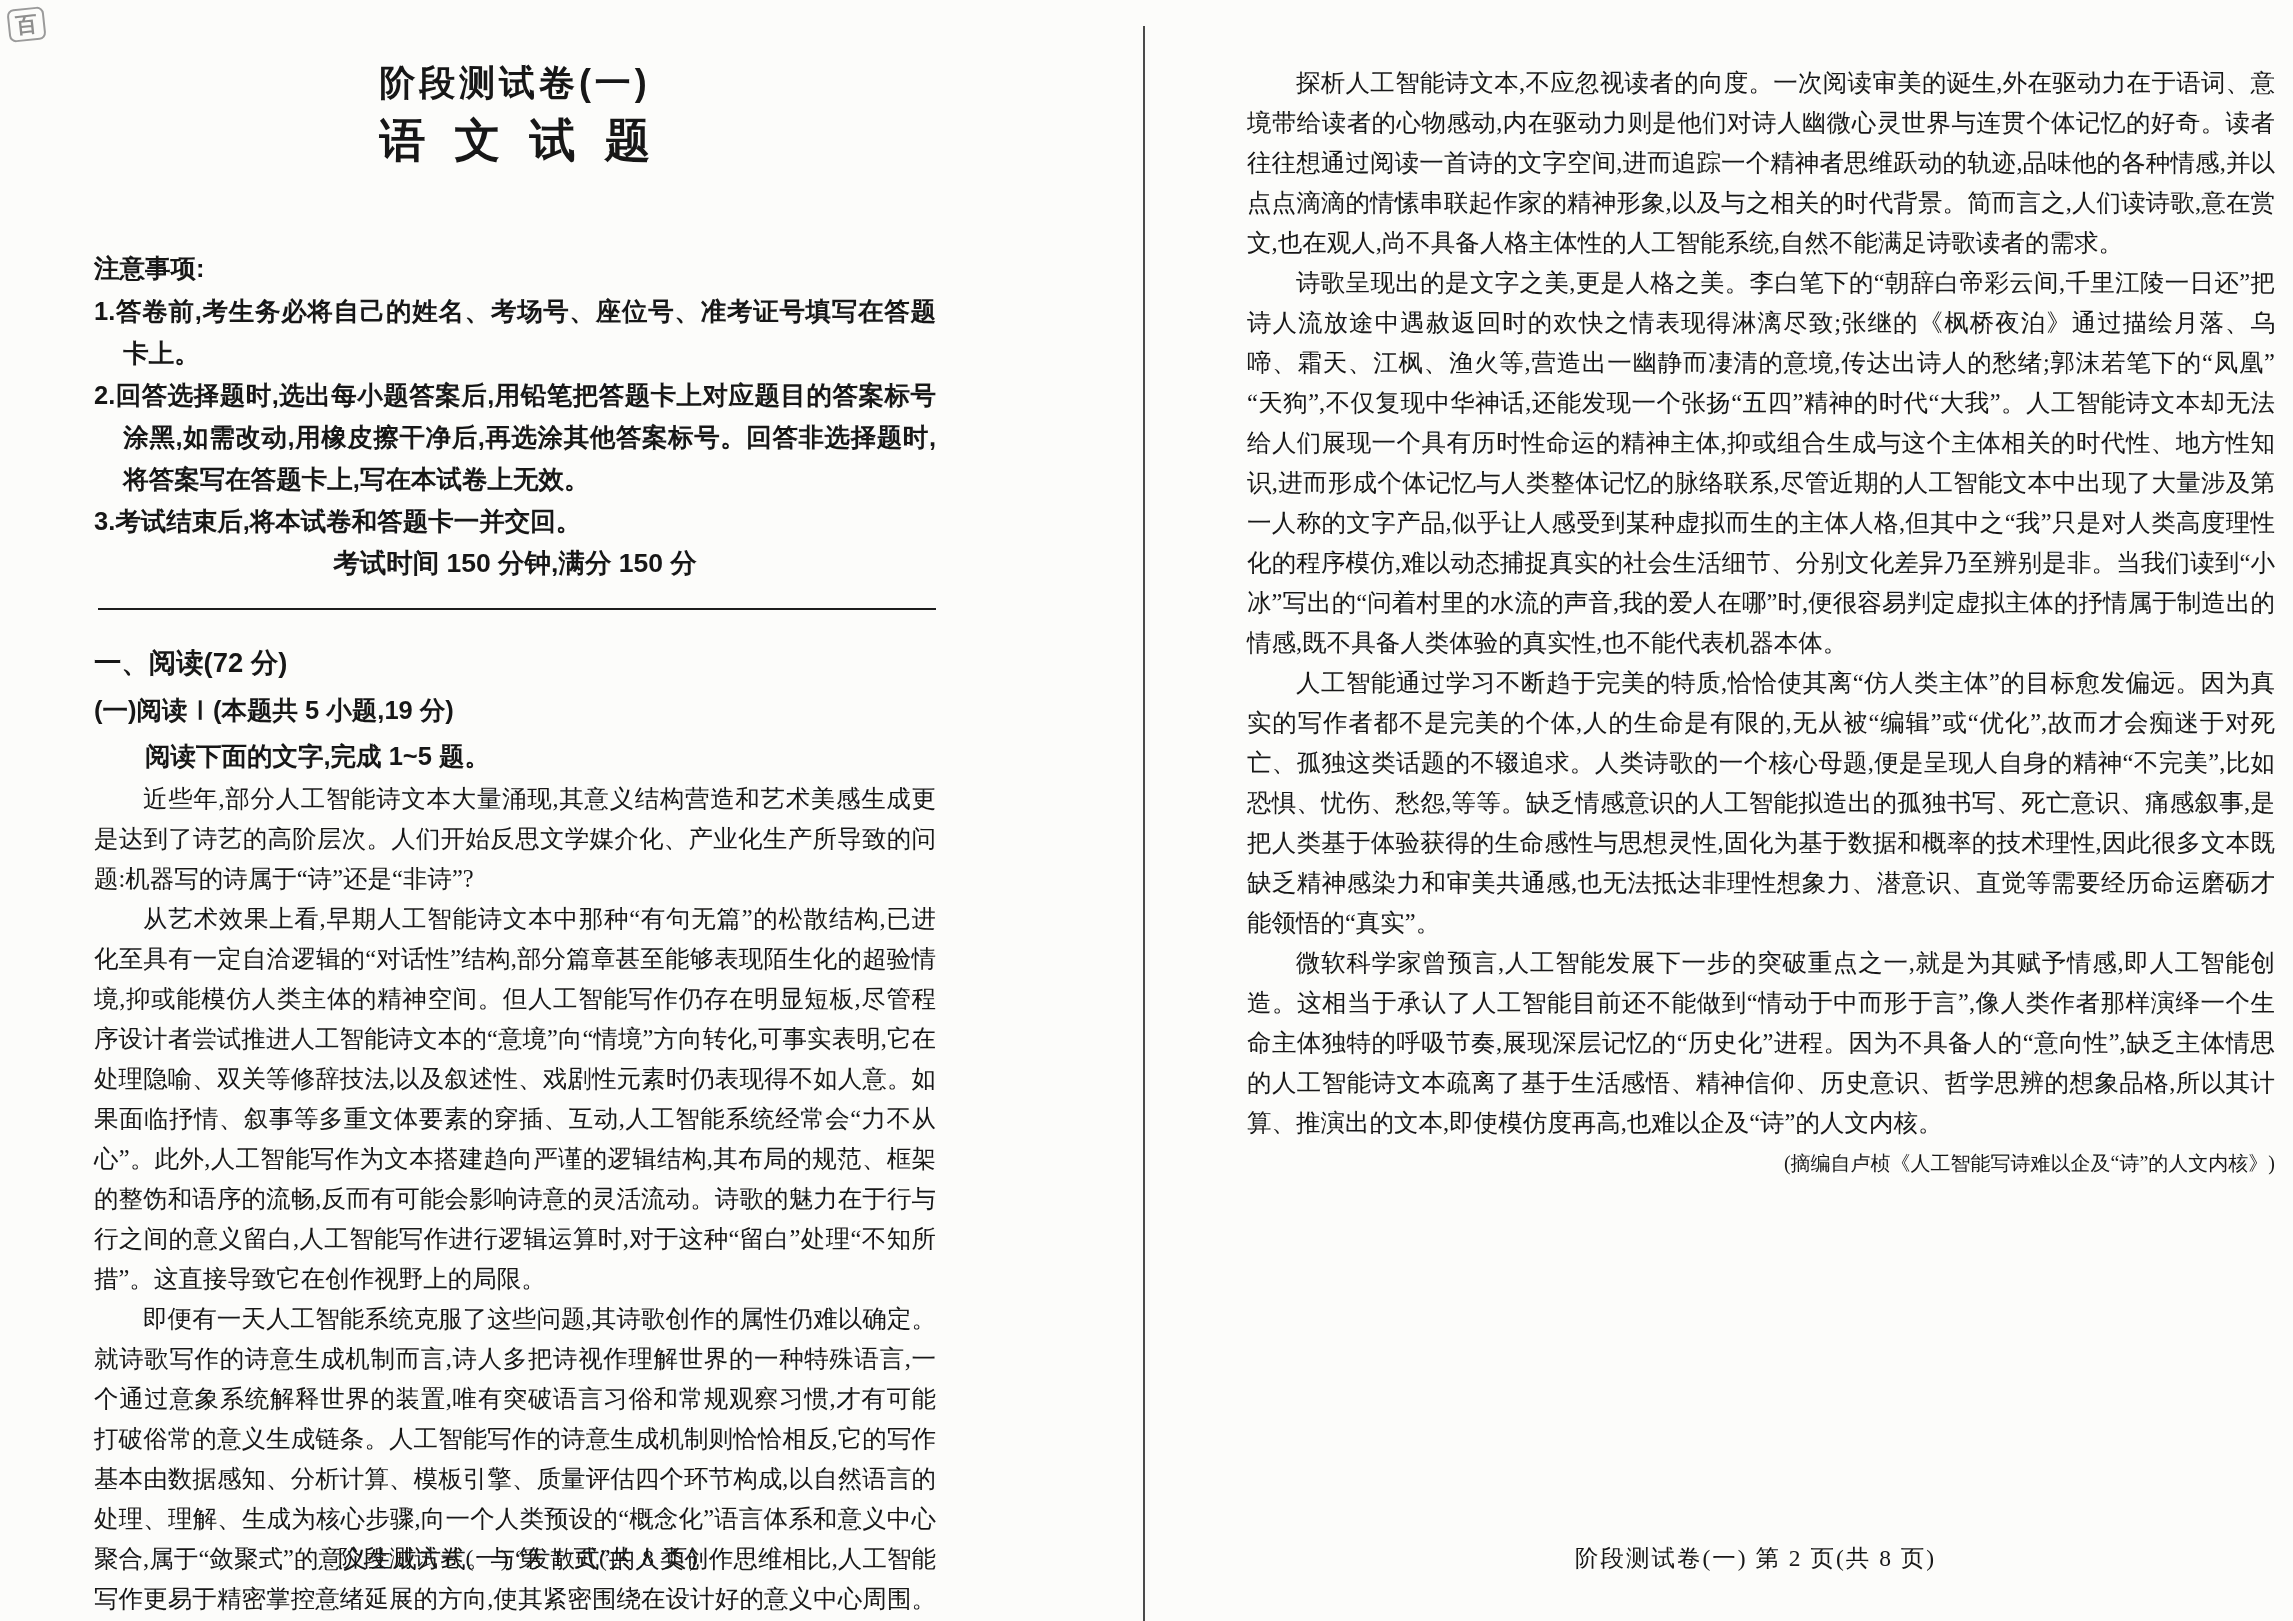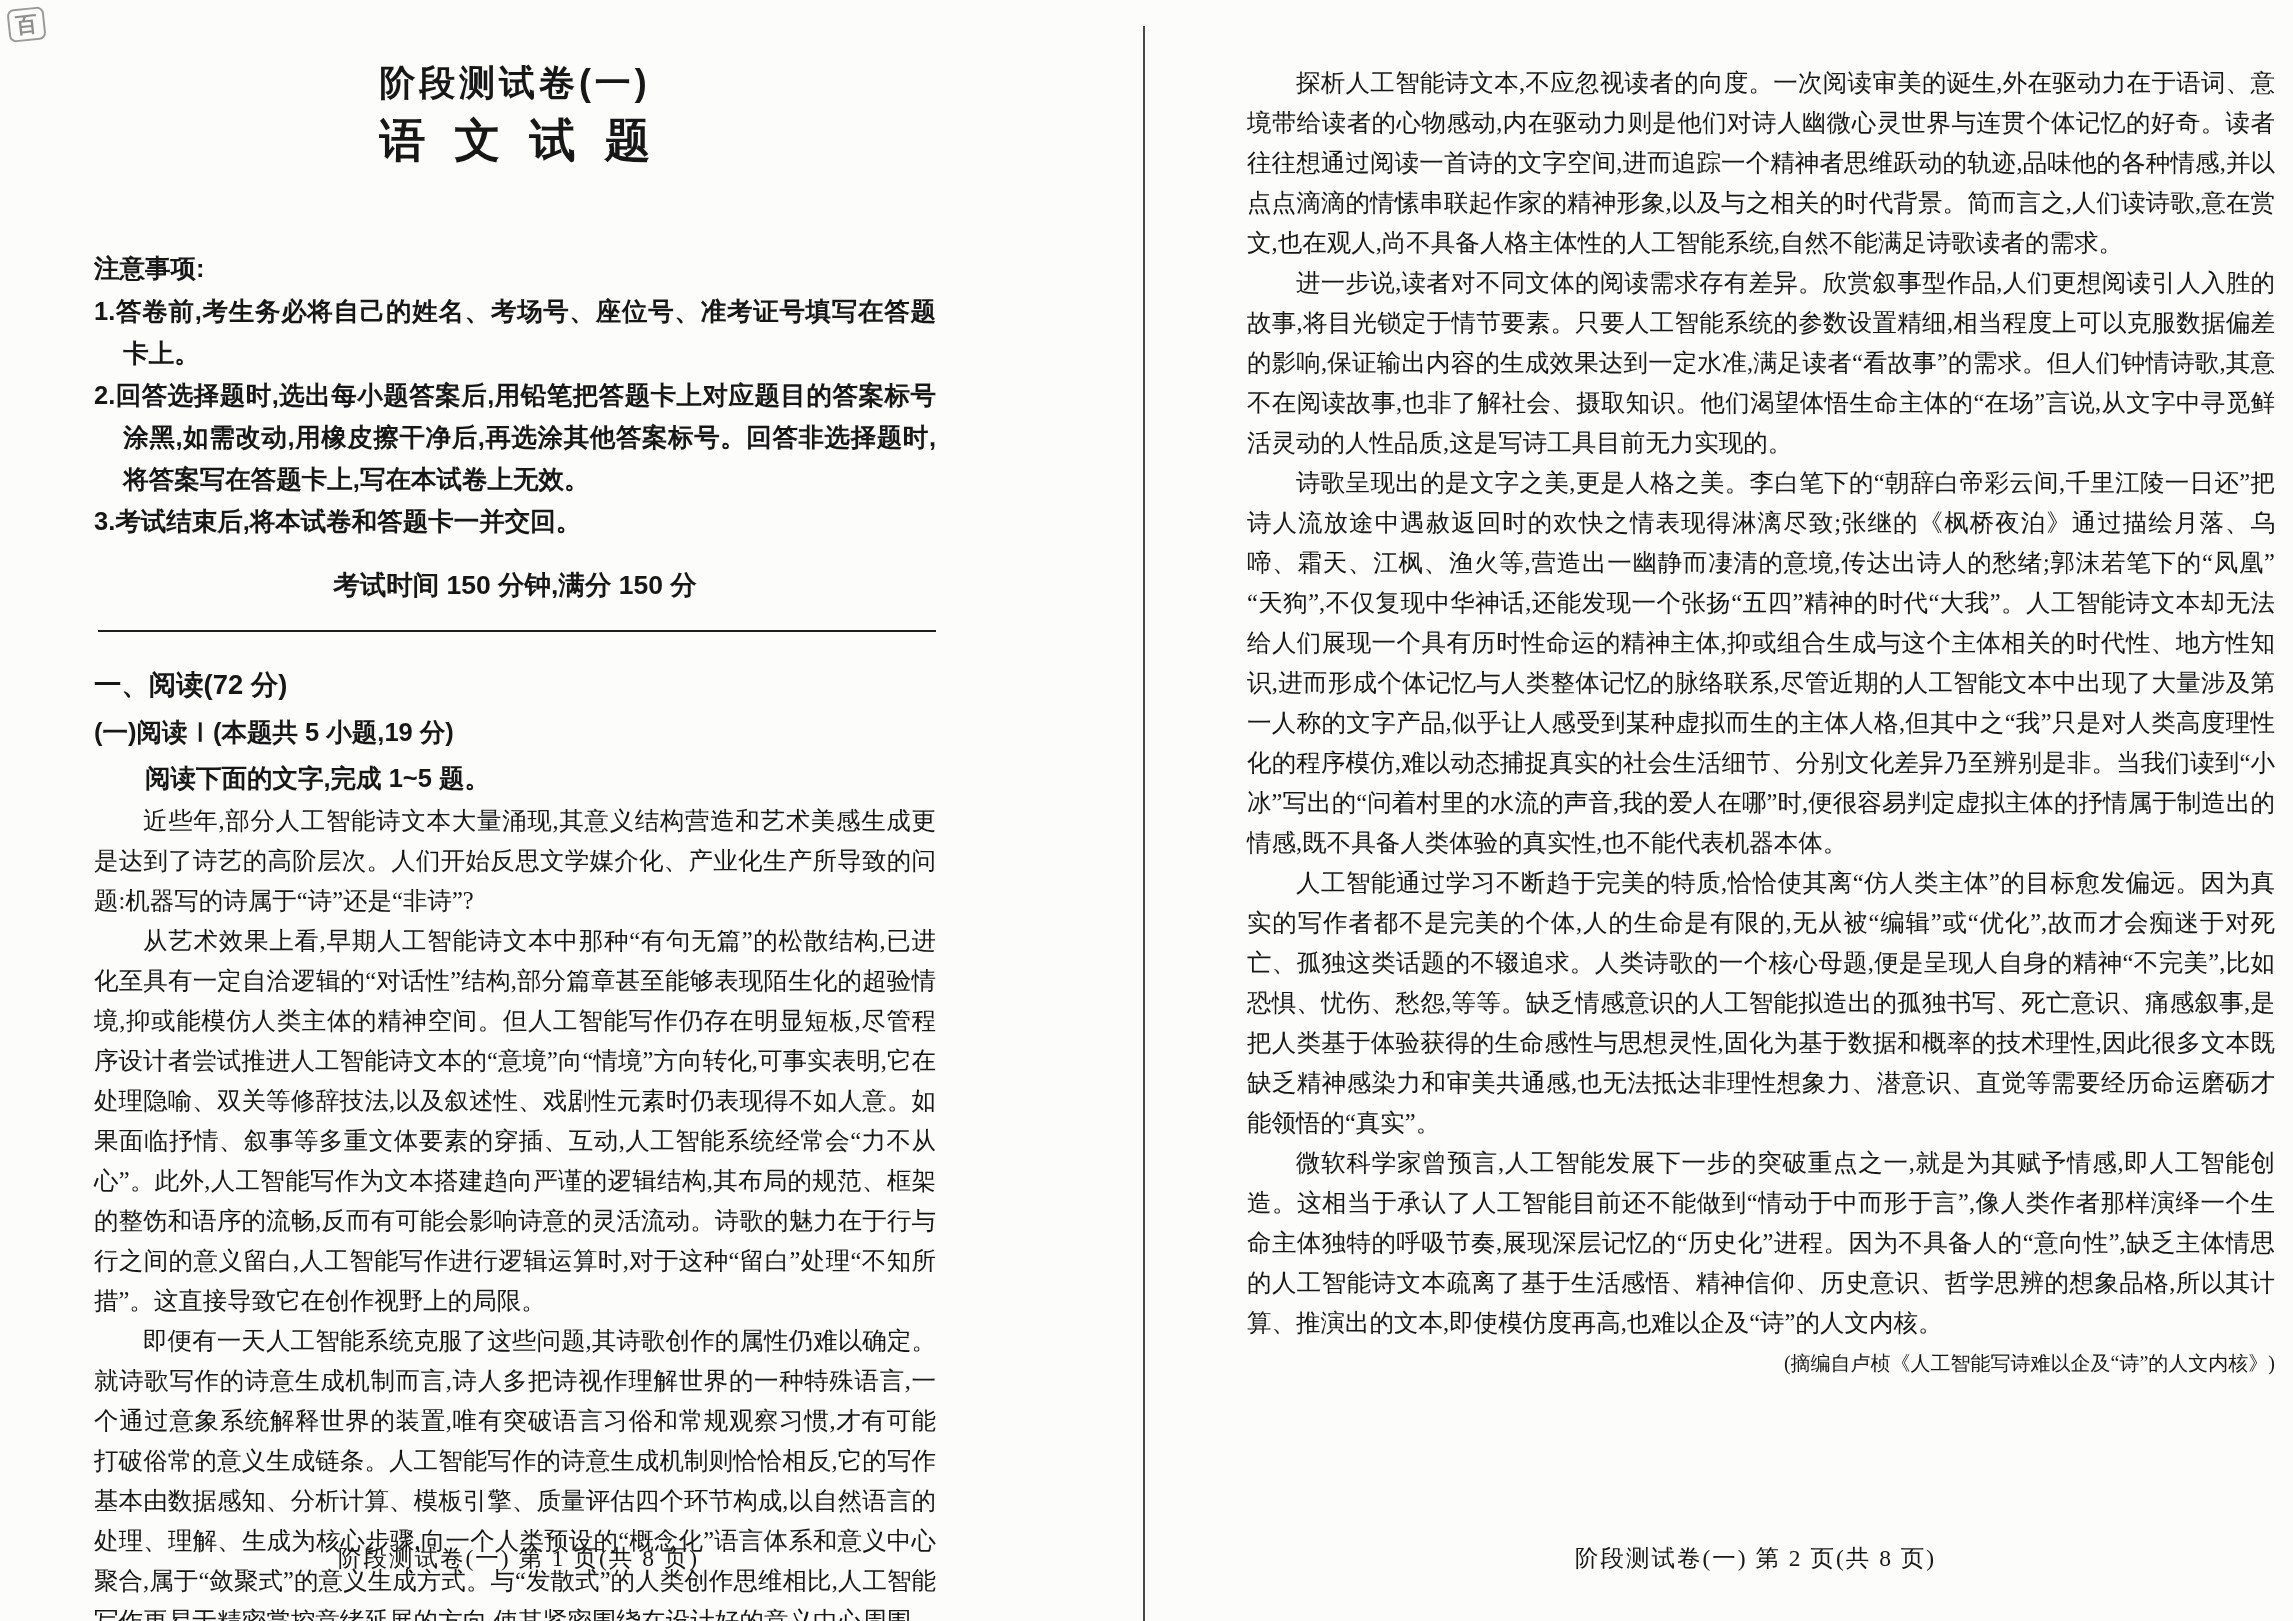--- a/index.html
+++ b/index.html
@@ -28,21 +28,21 @@
   .exam-subtitle{
     margin:7.8px 0 0 0;text-align:center;
     font:700 46px/57px "Liberation Sans",sans-serif;
     letter-spacing:29px;text-indent:29px;
   }
   .notice-heading{margin-top:78px;font:700 25.5px/43px "Liberation Sans",sans-serif;}
   .notice-item{
     font:700 25.5px/42px "Liberation Sans",sans-serif;
     padding-left:1.15em;text-indent:-1.15em;text-align:justify;
   }
-  .exam-info{text-align:center;font:700 26.5px/43px "Liberation Sans",sans-serif;margin-top:22px;}
+  .exam-info{text-align:center;font:700 26.5px/43px "Liberation Sans",sans-serif;margin-top:0;}
   .title-rule{border:none;border-top:2.9px solid #1d1d1d;margin:23.5px 0 0 3.9px;}
 
   .section-heading{margin-top:27.4px;font:700 27.4px/49px "Liberation Sans",sans-serif;}
   .subsection-heading{font:700 25.5px/47px "Liberation Sans",sans-serif;}
   .reading-instruction{font:700 25.5px/45px "Liberation Sans",sans-serif;text-indent:2em;}
 
   .para{
     margin:0;font-size:24.5px;line-height:40px;font-weight:500;
     text-align:justify;text-indent:2em;
   }
@@ -89,21 +89,20 @@
     <p class="para">近些年,部分人工智能诗文本大量涌现,其意义结构营造和艺术美感生成更是达到了诗艺的高阶层次。人们开始反思文学媒介化、产业化生产所导致的问题:机器写的诗属于“诗”还是“非诗”?</p>
     <p class="para">从艺术效果上看,早期人工智能诗文本中那种“有句无篇”的松散结构,已进化至具有一定自洽逻辑的“对话性”结构,部分篇章甚至能够表现陌生化的超验情境,抑或能模仿人类主体的精神空间。但人工智能写作仍存在明显短板,尽管程序设计者尝试推进人工智能诗文本的“意境”向“情境”方向转化,可事实表明,它在处理隐喻、双关等修辞技法,以及叙述性、戏剧性元素时仍表现得不如人意。如果面临抒情、叙事等多重文体要素的穿插、互动,人工智能系统经常会“力不从心”。此外,人工智能写作为文本搭建趋向严谨的逻辑结构,其布局的规范、框架的整饬和语序的流畅,反而有可能会影响诗意的灵活流动。诗歌的魅力在于行与行之间的意义留白,人工智能写作进行逻辑运算时,对于这种“留白”处理“不知所措”。这直接导致它在创作视野上的局限。</p>
     <p class="para">即便有一天人工智能系统克服了这些问题,其诗歌创作的属性仍难以确定。就诗歌写作的诗意生成机制而言,诗人多把诗视作理解世界的一种特殊语言,一个通过意象系统解释世界的装置,唯有突破语言习俗和常规观察习惯,才有可能打破俗常的意义生成链条。人工智能写作的诗意生成机制则恰恰相反,它的写作基本由数据感知、分析计算、模板引擎、质量评估四个环节构成,以自然语言的处理、理解、生成为核心步骤,向一个人类预设的“概念化”语言体系和意义中心聚合,属于“敛聚式”的意义生成方式。与“发散式”的人类创作思维相比,人工智能写作更易于精密掌控意绪延展的方向,使其紧密围绕在设计好的意义中心周围。所以,人工智能诗文本对读者思维宽度的激发、对人类想象空间的延展,幅度仍是有限的。</p>
 
     <div class="page-footer">阶段测试卷(一)  第 1 页(共 8 页)</div>
   </div>
 
   <div class="page page-2">
 
     <p class="para para-first">探析人工智能诗文本,不应忽视读者的向度。一次阅读审美的诞生,外在驱动力在于语词、意境带给读者的心物感动,内在驱动力则是他们对诗人幽微心灵世界与连贯个体记忆的好奇。读者往往想通过阅读一首诗的文字空间,进而追踪一个精神者思维跃动的轨迹,品味他的各种情感,并以点点滴滴的情愫串联起作家的精神形象,以及与之相关的时代背景。简而言之,人们读诗歌,意在赏文,也在观人,尚不具备人格主体性的人工智能系统,自然不能满足诗歌读者的需求。</p>
-    <p class="para">进一步说,读者对不同文体的阅读需求存有差异。欣赏叙事型作品,人们更想阅读引人入胜的故事,将目光锁定于情节要素。只要人工智能系统的参数设置精细,相当程度上可以克服数据偏差的影响,保证输出内容的生成效果达到一定水准,满足读者“看故事”的需求。但人们钟情诗歌,其意不在阅读故事,也非了解社会、摄取知识。他们渴望体悟生命主体的“在场”言说,从文字中寻觅鲜活灵动的人性品质,这是写诗工具目前无力实现的。</p>
     <p class="para">诗歌呈现出的是文字之美,更是人格之美。李白笔下的“朝辞白帝彩云间,千里江陵一日还”把诗人流放途中遇赦返回时的欢快之情表现得淋漓尽致;张继的《枫桥夜泊》通过描绘月落、乌啼、霜天、江枫、渔火等,营造出一幽静而凄清的意境,传达出诗人的愁绪;郭沫若笔下的“凤凰”“天狗”,不仅复现中华神话,还能发现一个张扬“五四”精神的时代“大我”。人工智能诗文本却无法给人们展现一个具有历时性命运的精神主体,抑或组合生成与这个主体相关的时代性、地方性知识,进而形成个体记忆与人类整体记忆的脉络联系,尽管近期的人工智能文本中出现了大量涉及第一人称的文字产品,似乎让人感受到某种虚拟而生的主体人格,但其中之“我”只是对人类高度理性化的程序模仿,难以动态捕捉真实的社会生活细节、分别文化差异乃至辨别是非。当我们读到“小冰”写出的“问着村里的水流的声音,我的爱人在哪”时,便很容易判定虚拟主体的抒情属于制造出的情感,既不具备人类体验的真实性,也不能代表机器本体。</p>
     <p class="para">人工智能通过学习不断趋于完美的特质,恰恰使其离“仿人类主体”的目标愈发偏远。因为真实的写作者都不是完美的个体,人的生命是有限的,无从被“编辑”或“优化”,故而才会痴迷于对死亡、孤独这类话题的不辍追求。人类诗歌的一个核心母题,便是呈现人自身的精神“不完美”,比如恐惧、忧伤、愁怨,等等。缺乏情感意识的人工智能拟造出的孤独书写、死亡意识、痛感叙事,是把人类基于体验获得的生命感性与思想灵性,固化为基于数据和概率的技术理性,因此很多文本既缺乏精神感染力和审美共通感,也无法抵达非理性想象力、潜意识、直觉等需要经历命运磨砺才能领悟的“真实”。</p>
     <p class="para">微软科学家曾预言,人工智能发展下一步的突破重点之一,就是为其赋予情感,即人工智能创造。这相当于承认了人工智能目前还不能做到“情动于中而形于言”,像人类作者那样演绎一个生命主体独特的呼吸节奏,展现深层记忆的“历史化”进程。因为不具备人的“意向性”,缺乏主体情思的人工智能诗文本疏离了基于生活感悟、精神信仰、历史意识、哲学思辨的想象品格,所以其计算、推演出的文本,即使模仿度再高,也难以企及“诗”的人文内核。</p>
 
     <p class="citation">(摘编自卢桢《人工智能写诗难以企及“诗”的人文内核》)</p>
 
     <div class="page-footer">阶段测试卷(一)  第 2 页(共 8 页)</div>
   </div>
 
 </div>

